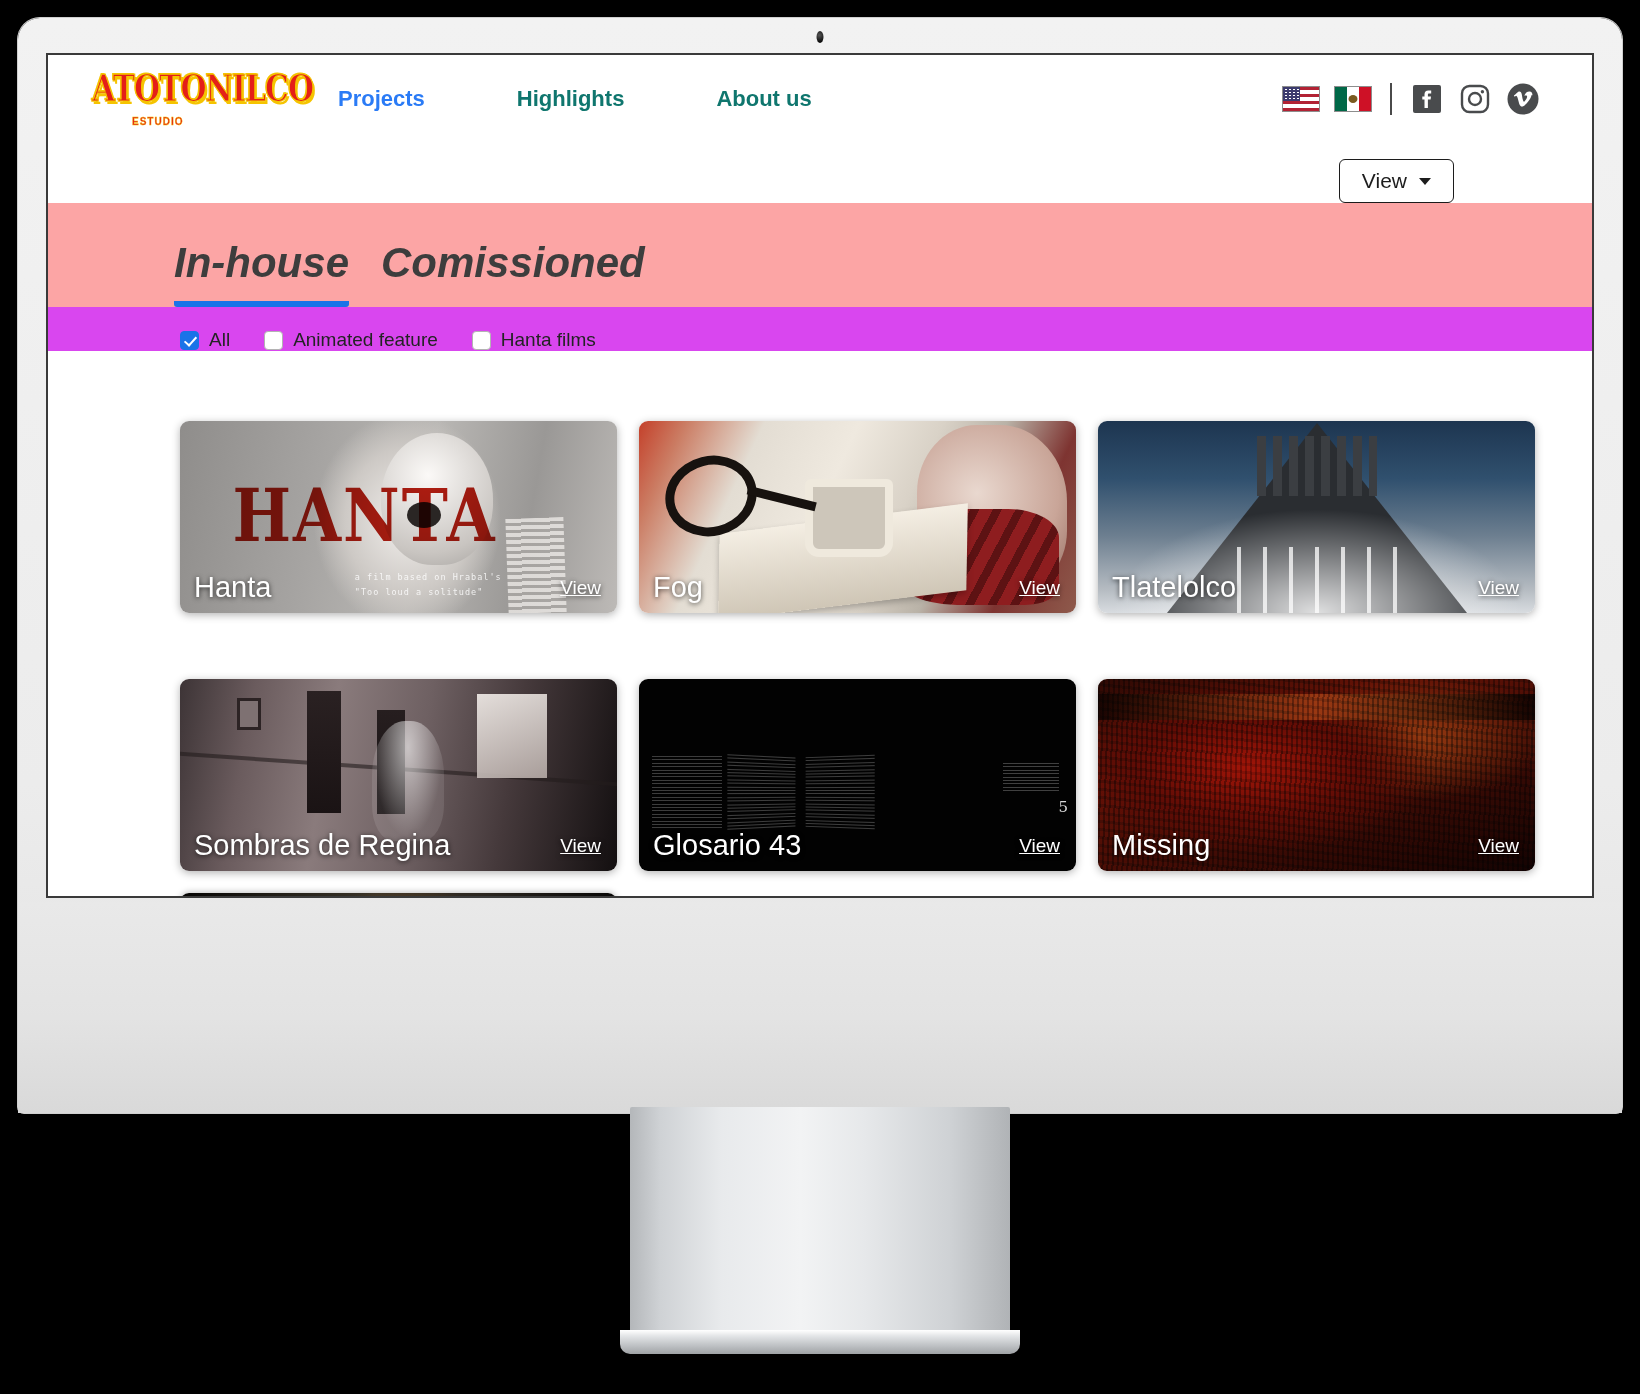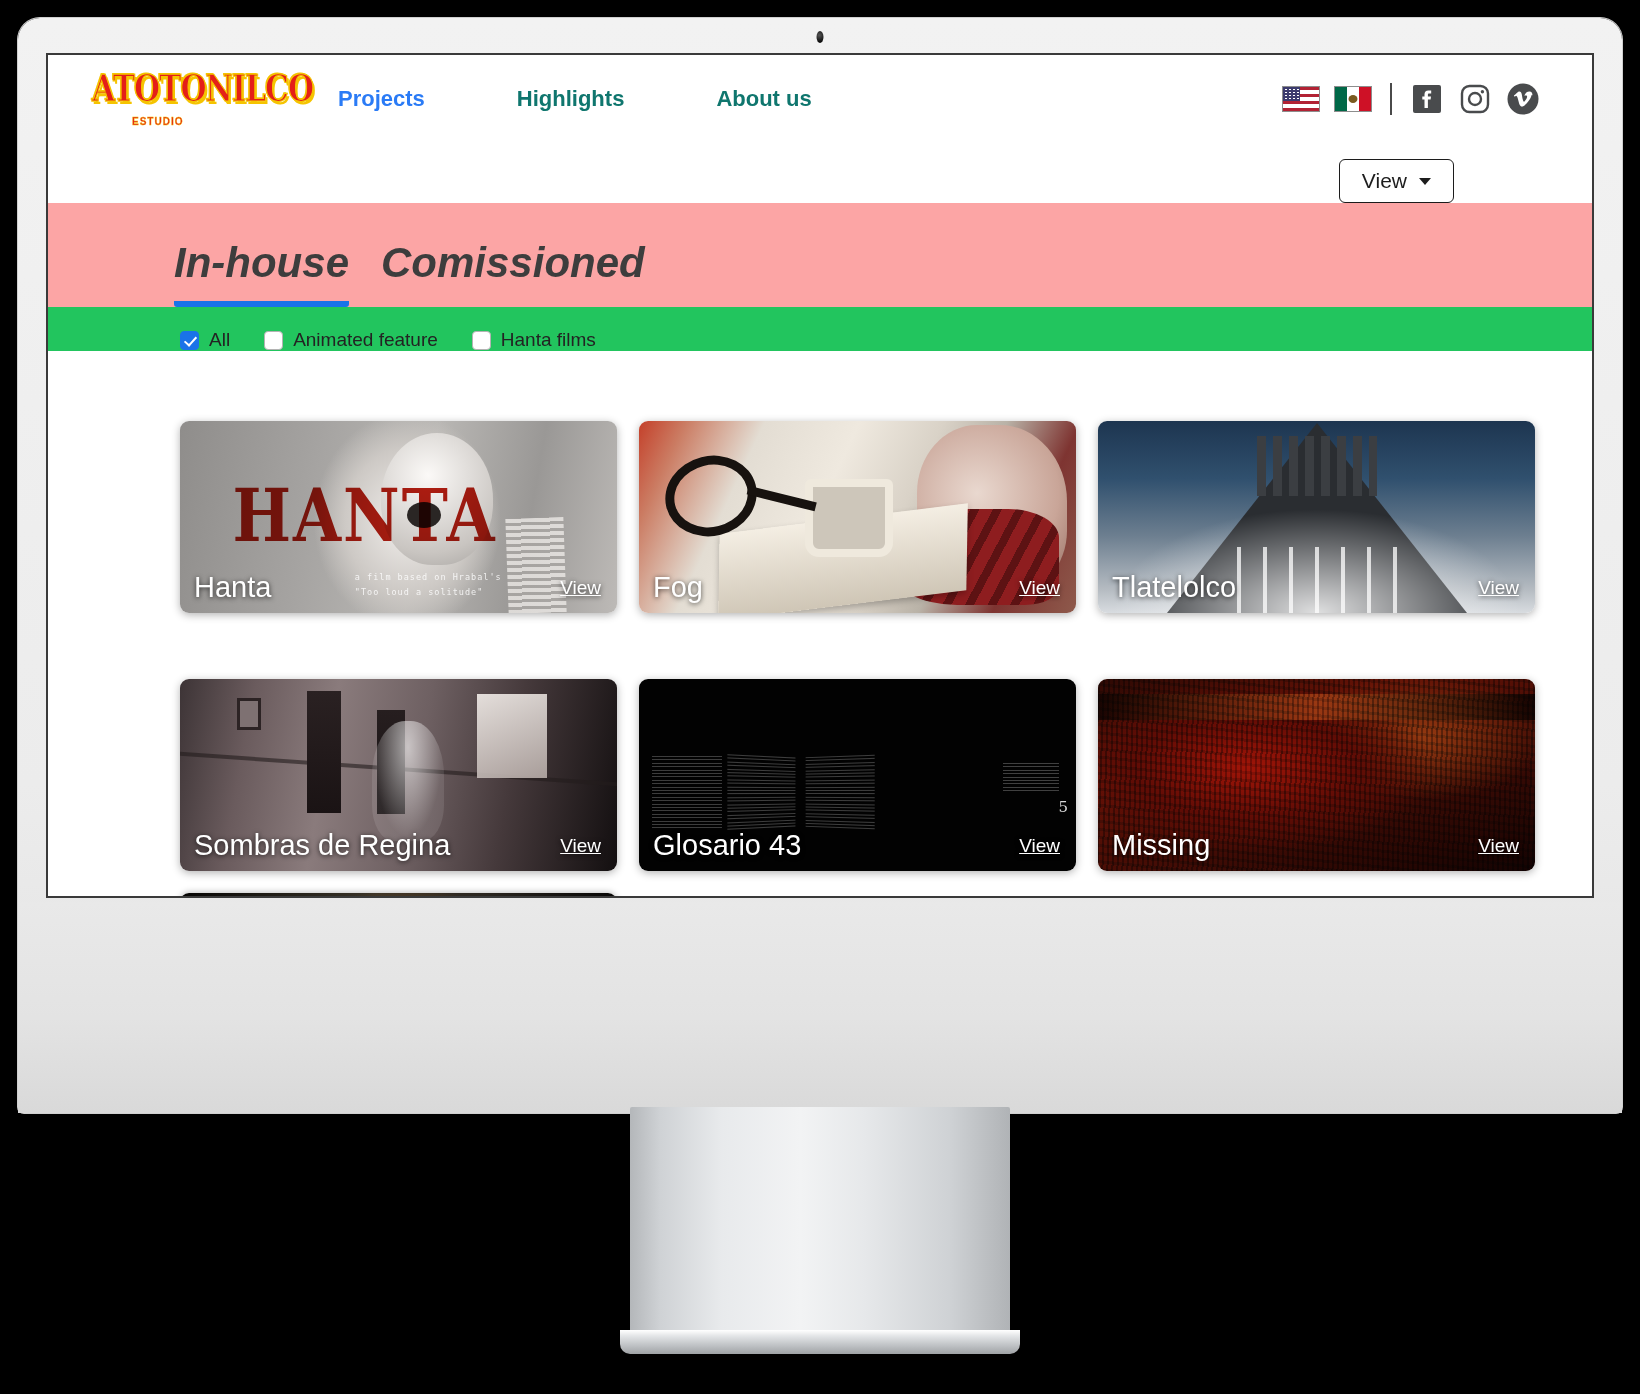--- a/index.html
+++ b/index.html
@@ -253,21 +253,21 @@
     border-radius: 3px;
   }
   .tab.active { border-bottom-color: #1a73e8; }
 
   
   .filters {
     display: flex;
     align-items: center;
     gap: 34px;
     padding: 22px 0 0 132px;
-    background: #22c55e;
+    background: #d946ef;
   }
   .filter {
     display: flex;
     align-items: center;
     gap: 10px;
     cursor: pointer;
   }
   .cbox {
     width: 19px; height: 19px;
     border: 1.6px solid #b3b3b3;

